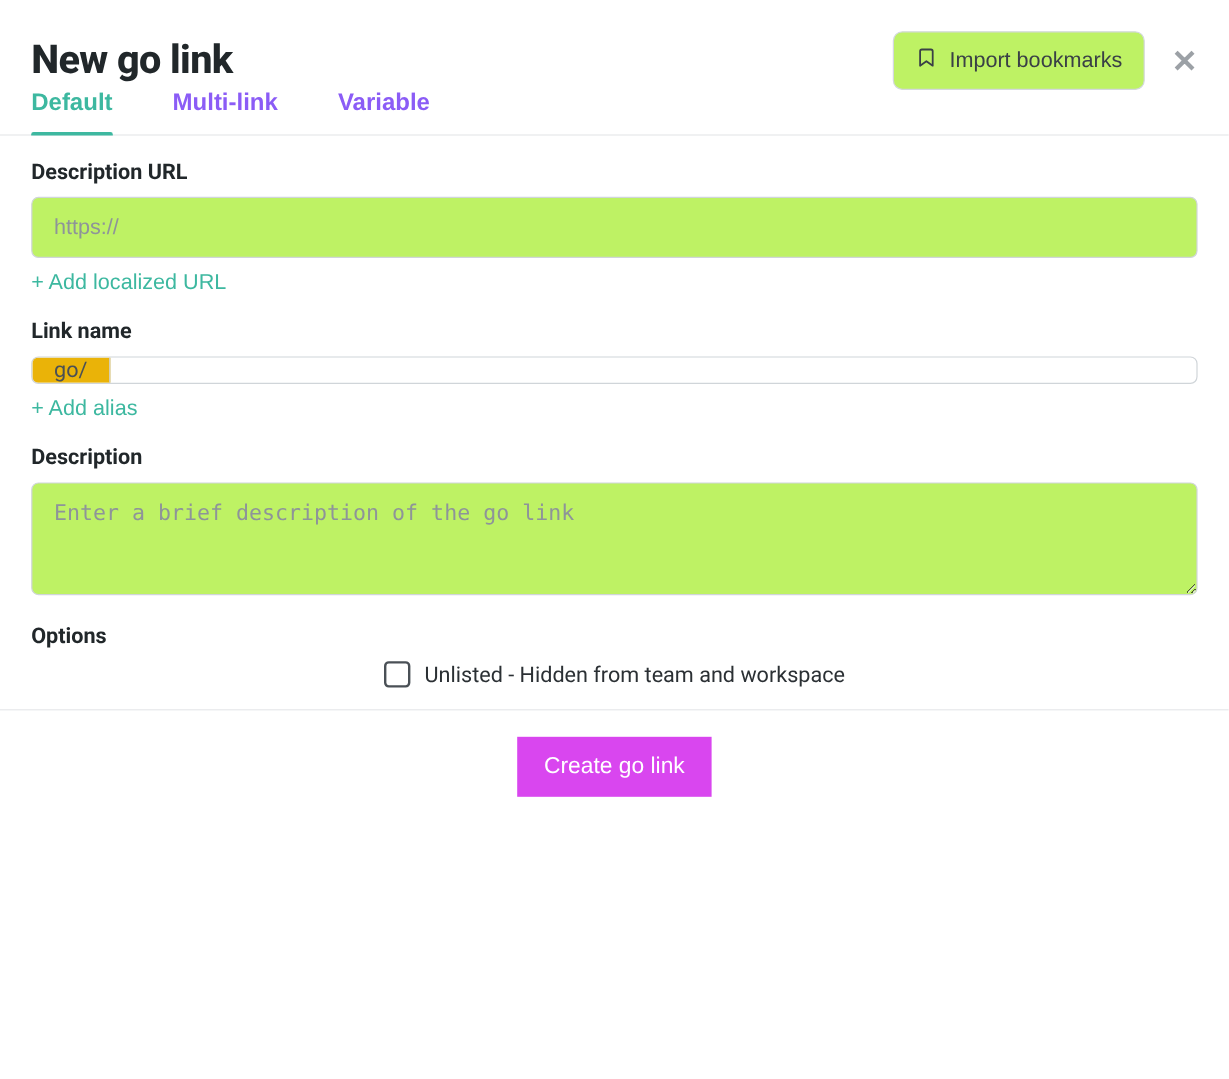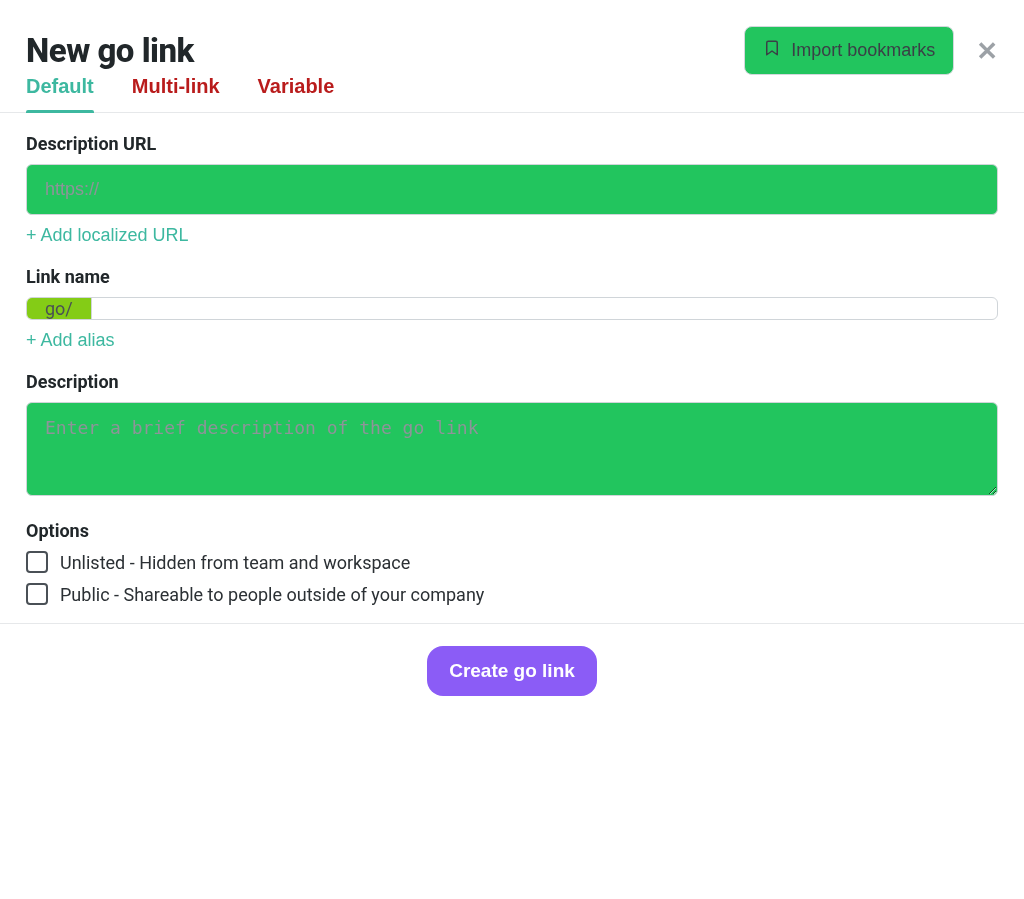--- a/index.html
+++ b/index.html
@@ -26,105 +26,105 @@
 .header-actions {
   display: flex;
   align-items: center;
   gap: 22px;
 }
 .import-btn {
   display: flex;
   align-items: center;
   gap: 10px;
   border: 1px solid #d3d8dc;
-  background: #22c55e;
+  background: #bef264;
   color: #3a4046;
   border-radius: 8px;
   padding: 12px 18px;
   font-size: 18px;
   font-weight: 500;
   cursor: pointer;
 }
 .import-btn svg { width: 18px; height: 18px; }
 .close-btn {
   background: none; border: none; cursor: pointer;
   color: #9ca1a6; font-size: 26px; font-weight: 700; line-height: 1;
 }
 .tabs {
   display: flex;
-  gap: 38px;
+  gap: 50px;
   border-bottom: 1px solid #e6e8ea;
   margin: 0 -26px;
   padding: 0 26px;
 }
 .tab {
   background: none; border: none; font-size: 20px; font-weight: 600;
-  color: #b91c1c; padding: 0 0 14px 0; cursor: pointer; position: relative;
+  color: #8b5cf6; padding: 0 0 14px 0; cursor: pointer; position: relative;
 }
 .tab.active {
   color: #3db8a0;
 }
 .tab.active::after {
   content: ""; position: absolute; left: 0; right: 0; bottom: -1px;
   height: 3px; background: #3db8a0; border-radius: 2px 2px 0 0;
 }
 .section { margin-top: 20px; }
 .sec-label {
   font-size: 18px; font-weight: 700; color: #21272a; margin-bottom: 10px; display: block;
 }
 .input, .textarea {
   width: 100%;
   border: 1px solid #d0d5d9;
   border-radius: 6px;
   padding: 14px 18px;
   font-size: 18px;
   color: #1f2937;
-  background: #22c55e;
+  background: #bef264;
   outline: none;
 }
 .input::placeholder, .textarea::placeholder { color: #8e9499; }
 .textarea { resize: both; height: 94px; }
 .add-link {
   background: none; border: none; color: #3db8a0;
   font-size: 18px; font-weight: 500; cursor: pointer; margin-top: 10px; padding: 0;
 }
 .input-group {
   display: flex; align-items: stretch; width: 100%;
   border: 1px solid #d0d5d9; border-radius: 6px; overflow: hidden;
 }
 .prefix {
-  background: #84cc16; border-right: 1px solid #d0d5d9;
+  background: #eab308; border-right: 1px solid #d0d5d9;
   display: flex; align-items: center; padding: 0 18px;
   font-size: 18px; color: #4a5056;
 }
 .group-input {
   flex: 1; border: none; padding: 14px 18px; font-size: 18px; outline: none;
 }
 .group-input::placeholder { color: #8e9499; }
 .tag-btn {
   display: inline-flex; align-items: center; gap: 6px;
   border: 1px solid #d0d5d9; background: #fff; color: #8e9499;
   border-radius: 999px; padding: 6px 14px; font-size: 17px; cursor: pointer;
 }
 .tag-plus { font-size: 15px; line-height: 1; }
 .option-row {
-  display: flex; align-items: center; gap: 12px; margin-bottom: 10px;
+  display: flex; align-items: center; gap: 12px; margin-bottom: 10px; justify-content: center;
 }
 .checkbox {
   width: 22px; height: 22px; border: 2px solid #4a5056;
   border-radius: 4px; background: #fff; cursor: pointer; appearance: none;
 }
 .opt-label { font-size: 18px; color: #2b3034; cursor: pointer; }
 .divider {
   height: 1px; background: #e6e8ea; margin: 18px -26px 22px -26px;
 }
 .footer { display: flex; justify-content: center; }
 .create-btn {
-  background: #8b5cf6; color: #fff; border: none;
-  border-radius: 16px; padding: 14px 22px; font-size: 19px; font-weight: 700; cursor: pointer;
+  background: #d946ef; color: #fff; border: none;
+  border-radius: 0; padding: 14px 22px; font-size: 19px; font-weight: 400; cursor: pointer;
 }
 </style>
 </head>
 <body>
 
 <div class="modal">
 
   <div class="header">
     <h1 class="title">New go link</h1>
     <div class="header-actions">
@@ -167,24 +167,20 @@
     <label class="sec-label">Description</label>
     <textarea class="textarea" placeholder="Enter a brief description of the go link" style=""></textarea>
   </div>
 
   <div class="section">
     <label class="sec-label">Options</label>
     <div class="option-row">
       <input type="checkbox" class="checkbox" style="">
       <label class="opt-label">Unlisted - Hidden from team and workspace</label>
     </div>
-    <div class="option-row">
-      <input type="checkbox" class="checkbox" style="">
-      <label class="opt-label">Public - Shareable to people outside of your company</label>
-    </div>
   </div>
 
   <div class="divider"></div>
 
   <div class="footer">
     <button class="create-btn">Create go link</button>
   </div>
 
 </div>
 

